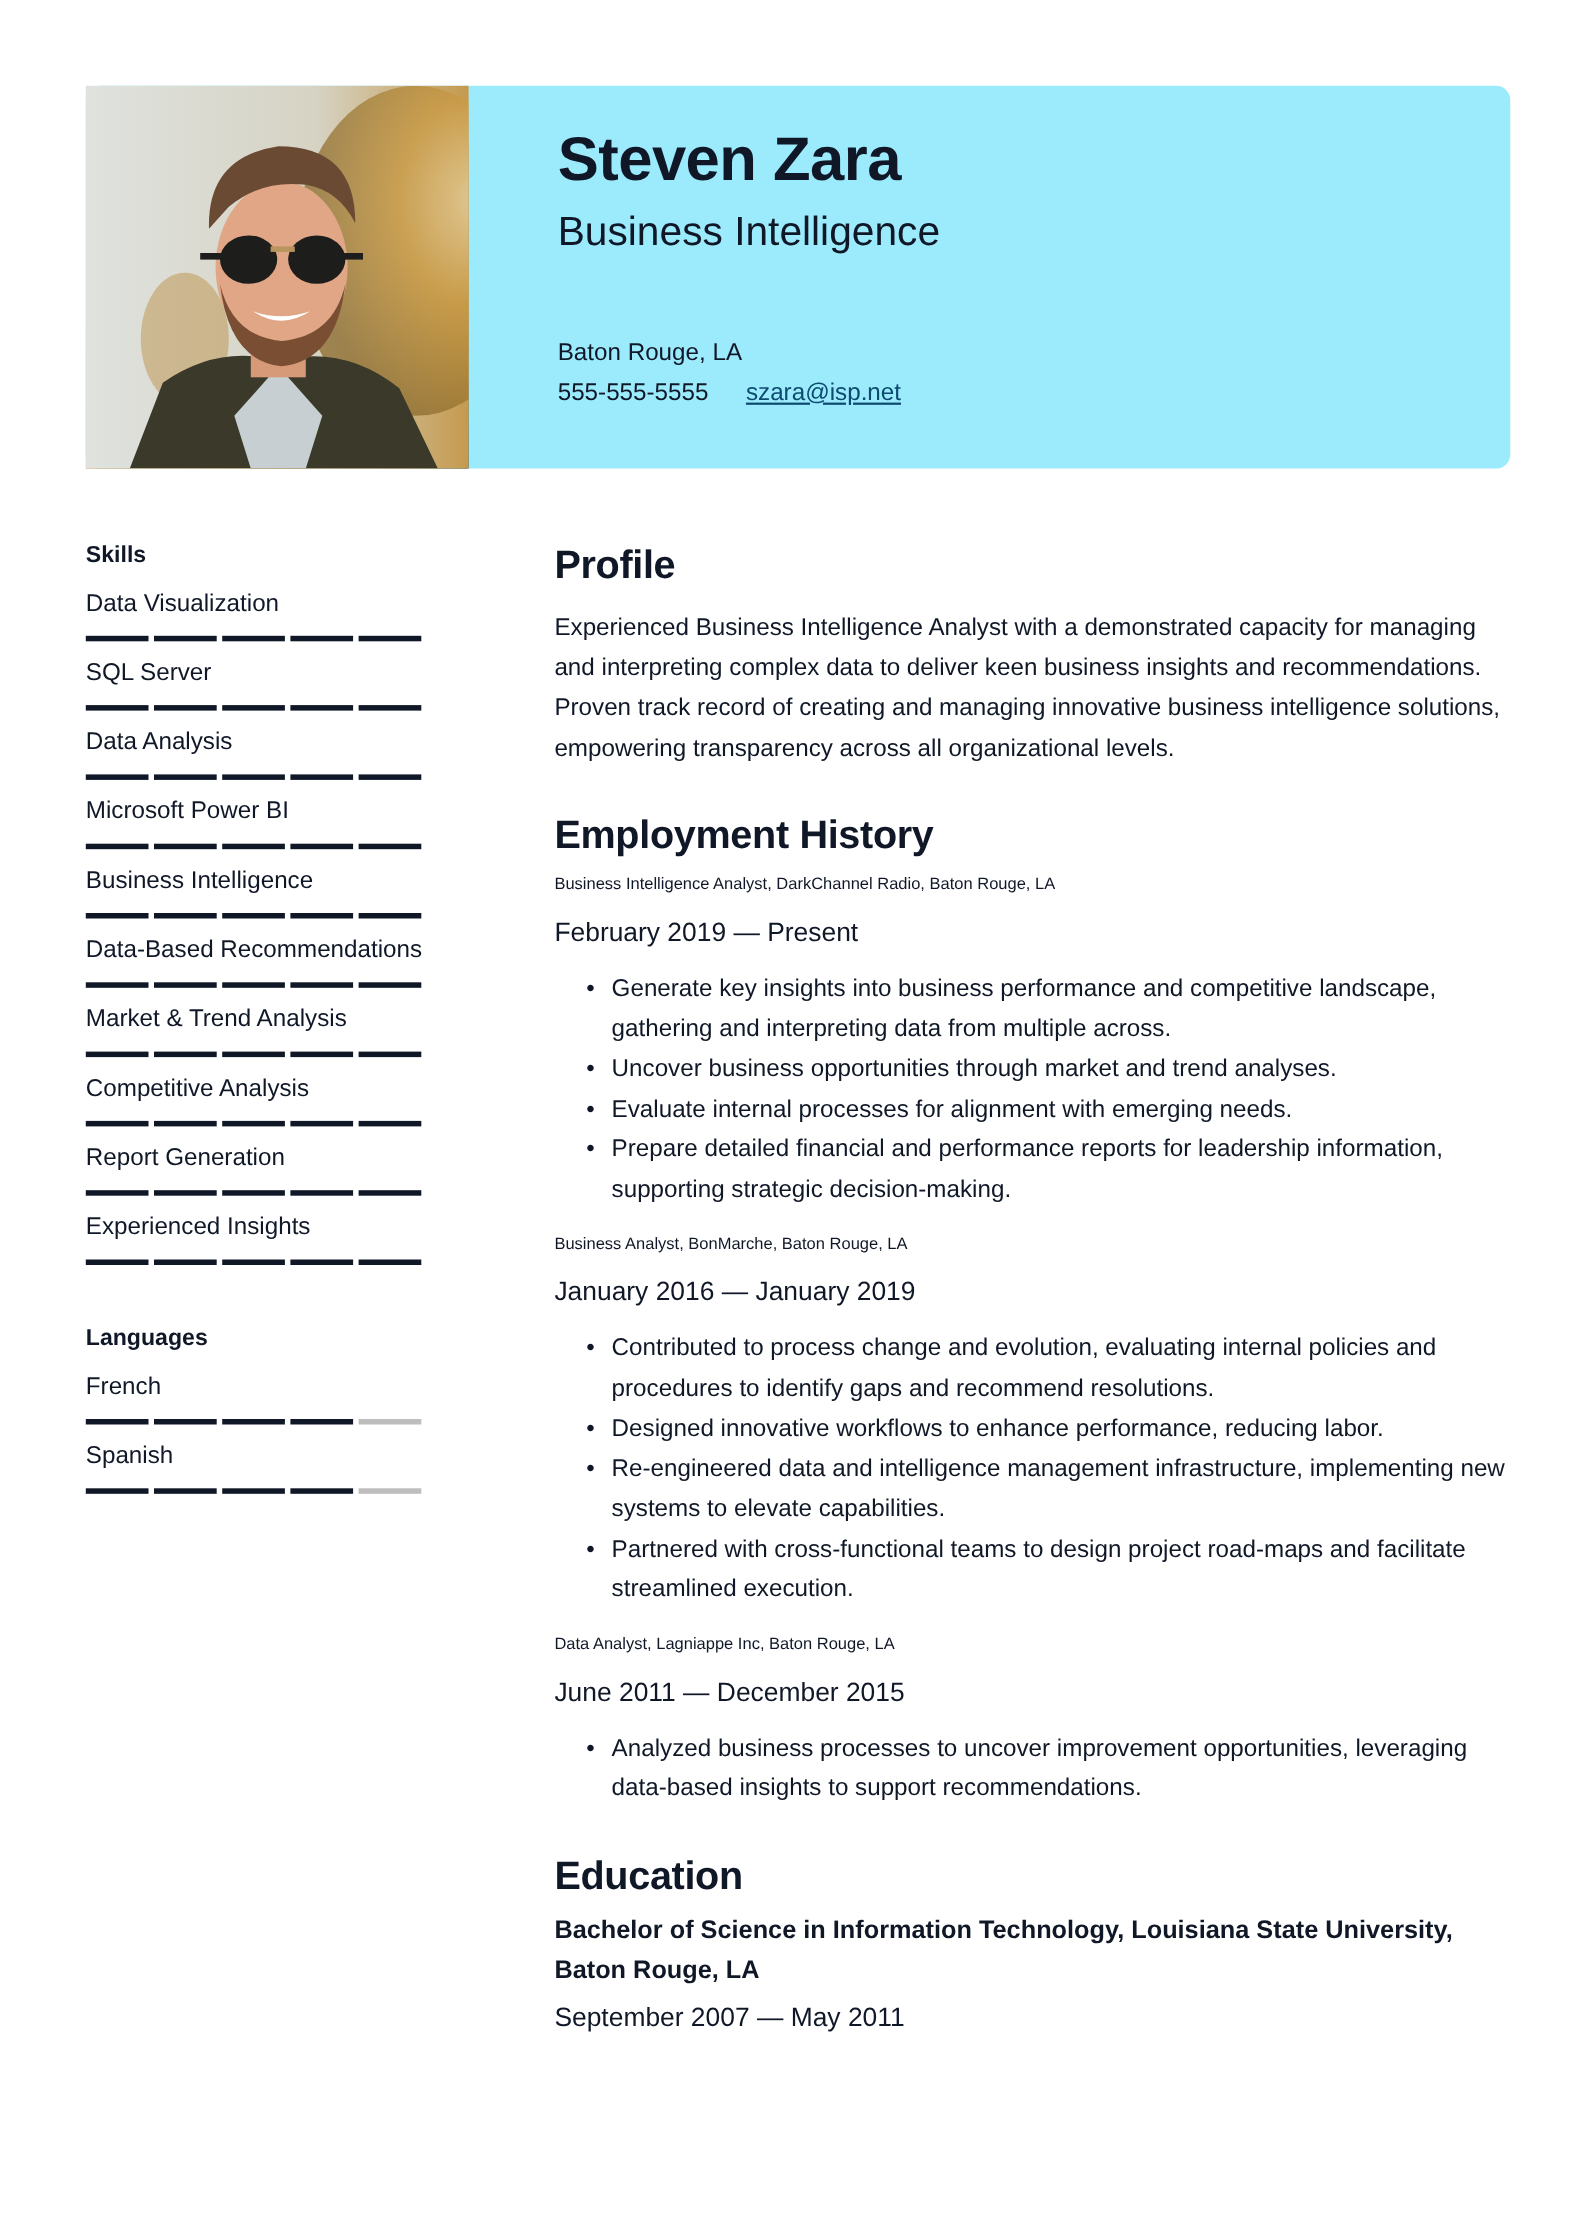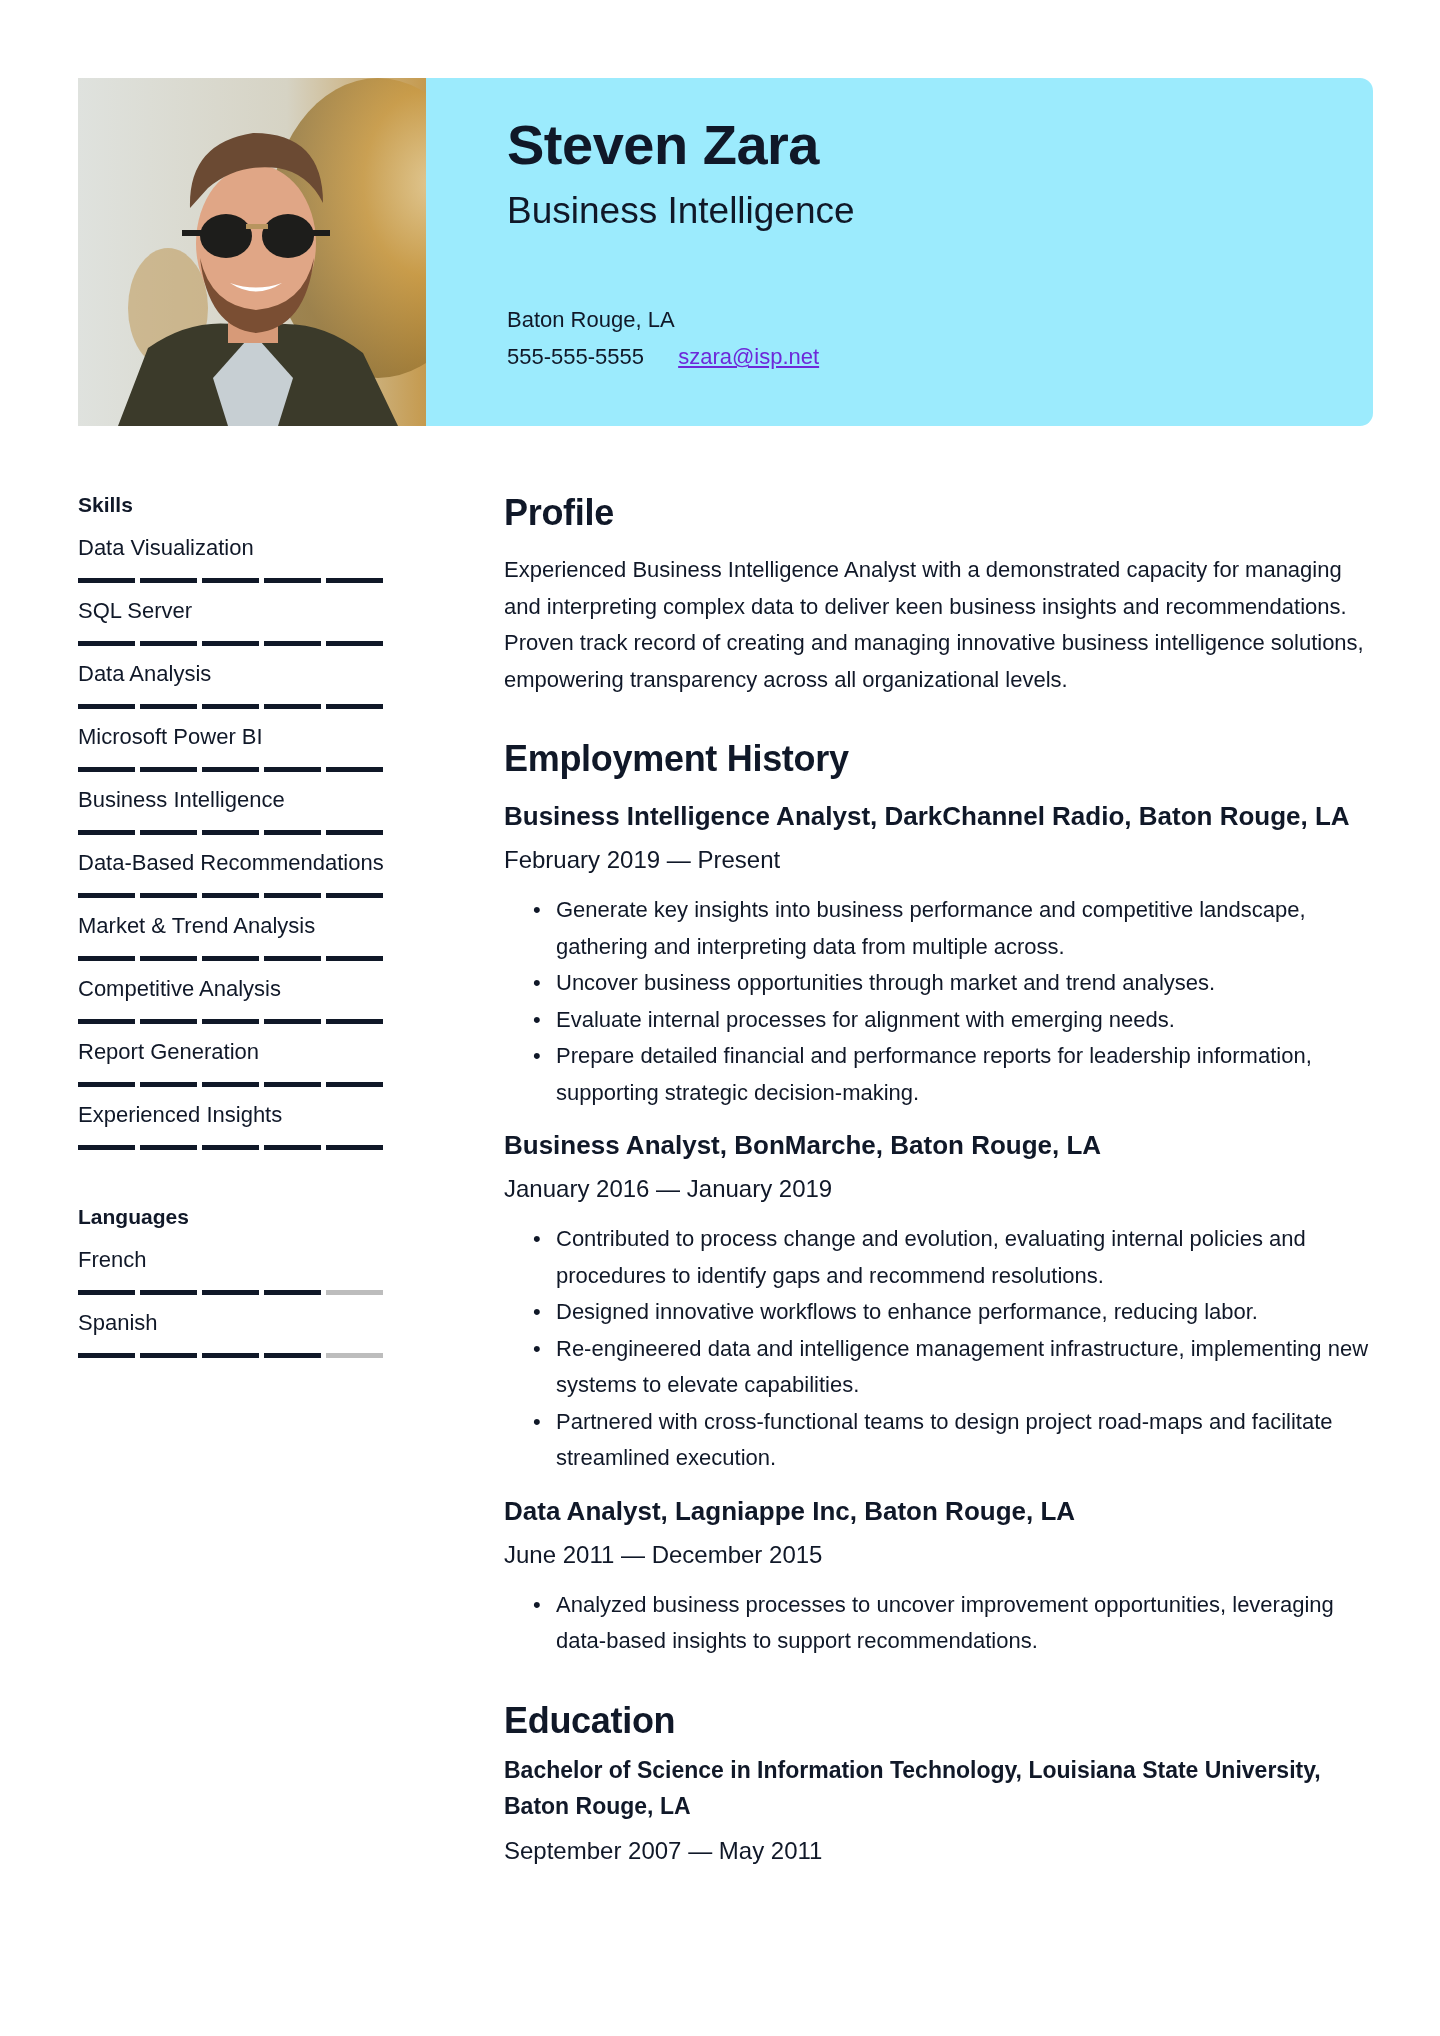--- a/index.html
+++ b/index.html
@@ -8,37 +8,37 @@
 
   .header { position: absolute; left: 78px; top: 78px; width: 1295px; height: 348px; background: #9cebfd; border-radius: 13px; }
   .photo { position: absolute; left: 0; top: 0; width: 348px; height: 348px; overflow: hidden;
            background: linear-gradient(135deg, #d9dcd8 0%, #cfd3cf 30%, #c9a15a 55%, #b7852d 75%, #6d5a32 100%); }
   .photo svg { width: 100%; height: 100%; display: block; }
   .head-text { position: absolute; left: 429px; top: 0; }
   .name { position: absolute; top: 34px; left: 0; font-size: 56px; font-weight: 700; letter-spacing: -0.5px; white-space: nowrap; }
   .title { position: absolute; top: 112px; left: 0; font-size: 37px; font-weight: 400; white-space: nowrap; }
   .location { position: absolute; top: 229px; left: 0; font-size: 22px; white-space: nowrap; }
   .contact-row { position: absolute; top: 266px; left: 0; font-size: 22px; white-space: nowrap; }
-  .contact-row .email { margin-left: 28px; color: #6d28d9; text-decoration: underline; }
+  .contact-row .email { margin-left: 28px; color: #0c4a6e; text-decoration: underline; }
 
   .sidebar { position: absolute; left: 78px; top: 490px; width: 310px; }
   .side-heading { font-size: 21px; font-weight: 700; line-height: 30px; }
   .skill { margin-top: 10px; }
   .skill-label { font-size: 22px; line-height: 36px; }
   .bars { display: flex; gap: 5px; margin-top: 12px; height: 5px; }
   .bar { width: 57px; height: 5px; background: #101828; }
   .bar.off { background: #bdbdbd; }
   .skills-block { }
   .lang-block { margin-top: 52px; }
 
   .main { position: absolute; left: 504px; top: 490px; width: 870px; }
   .section-title { font-size: 36px; font-weight: 700; line-height: 46px; letter-spacing: -0.3px; }
   .para { font-size: 22px; line-height: 36.5px; margin-top: 16px; }
   .section { margin-bottom: 38px; }
-  .job-title { font-size: 26px; font-weight: 700; line-height: 36px; margin-top: 16px; }
+  .job-title { font-size: 15px; font-weight: 400; line-height: 36px; margin-top: 4px; }
   .job-dates { font-size: 24px; line-height: 36px; margin-top: 8px; }
   .bullets { list-style: none; margin-top: 14px; margin-bottom: 14px; }
   .bullets li { position: relative; padding-left: 52px; font-size: 22px; line-height: 36.5px; }
   .bullets li .dot { position: absolute; left: 29px; top: 0; }
   .edu-title { font-size: 23px; font-weight: 700; line-height: 36.5px; margin-top: 8px; }
 </style>
 </head>
 <body>
 
 <div class="header">

